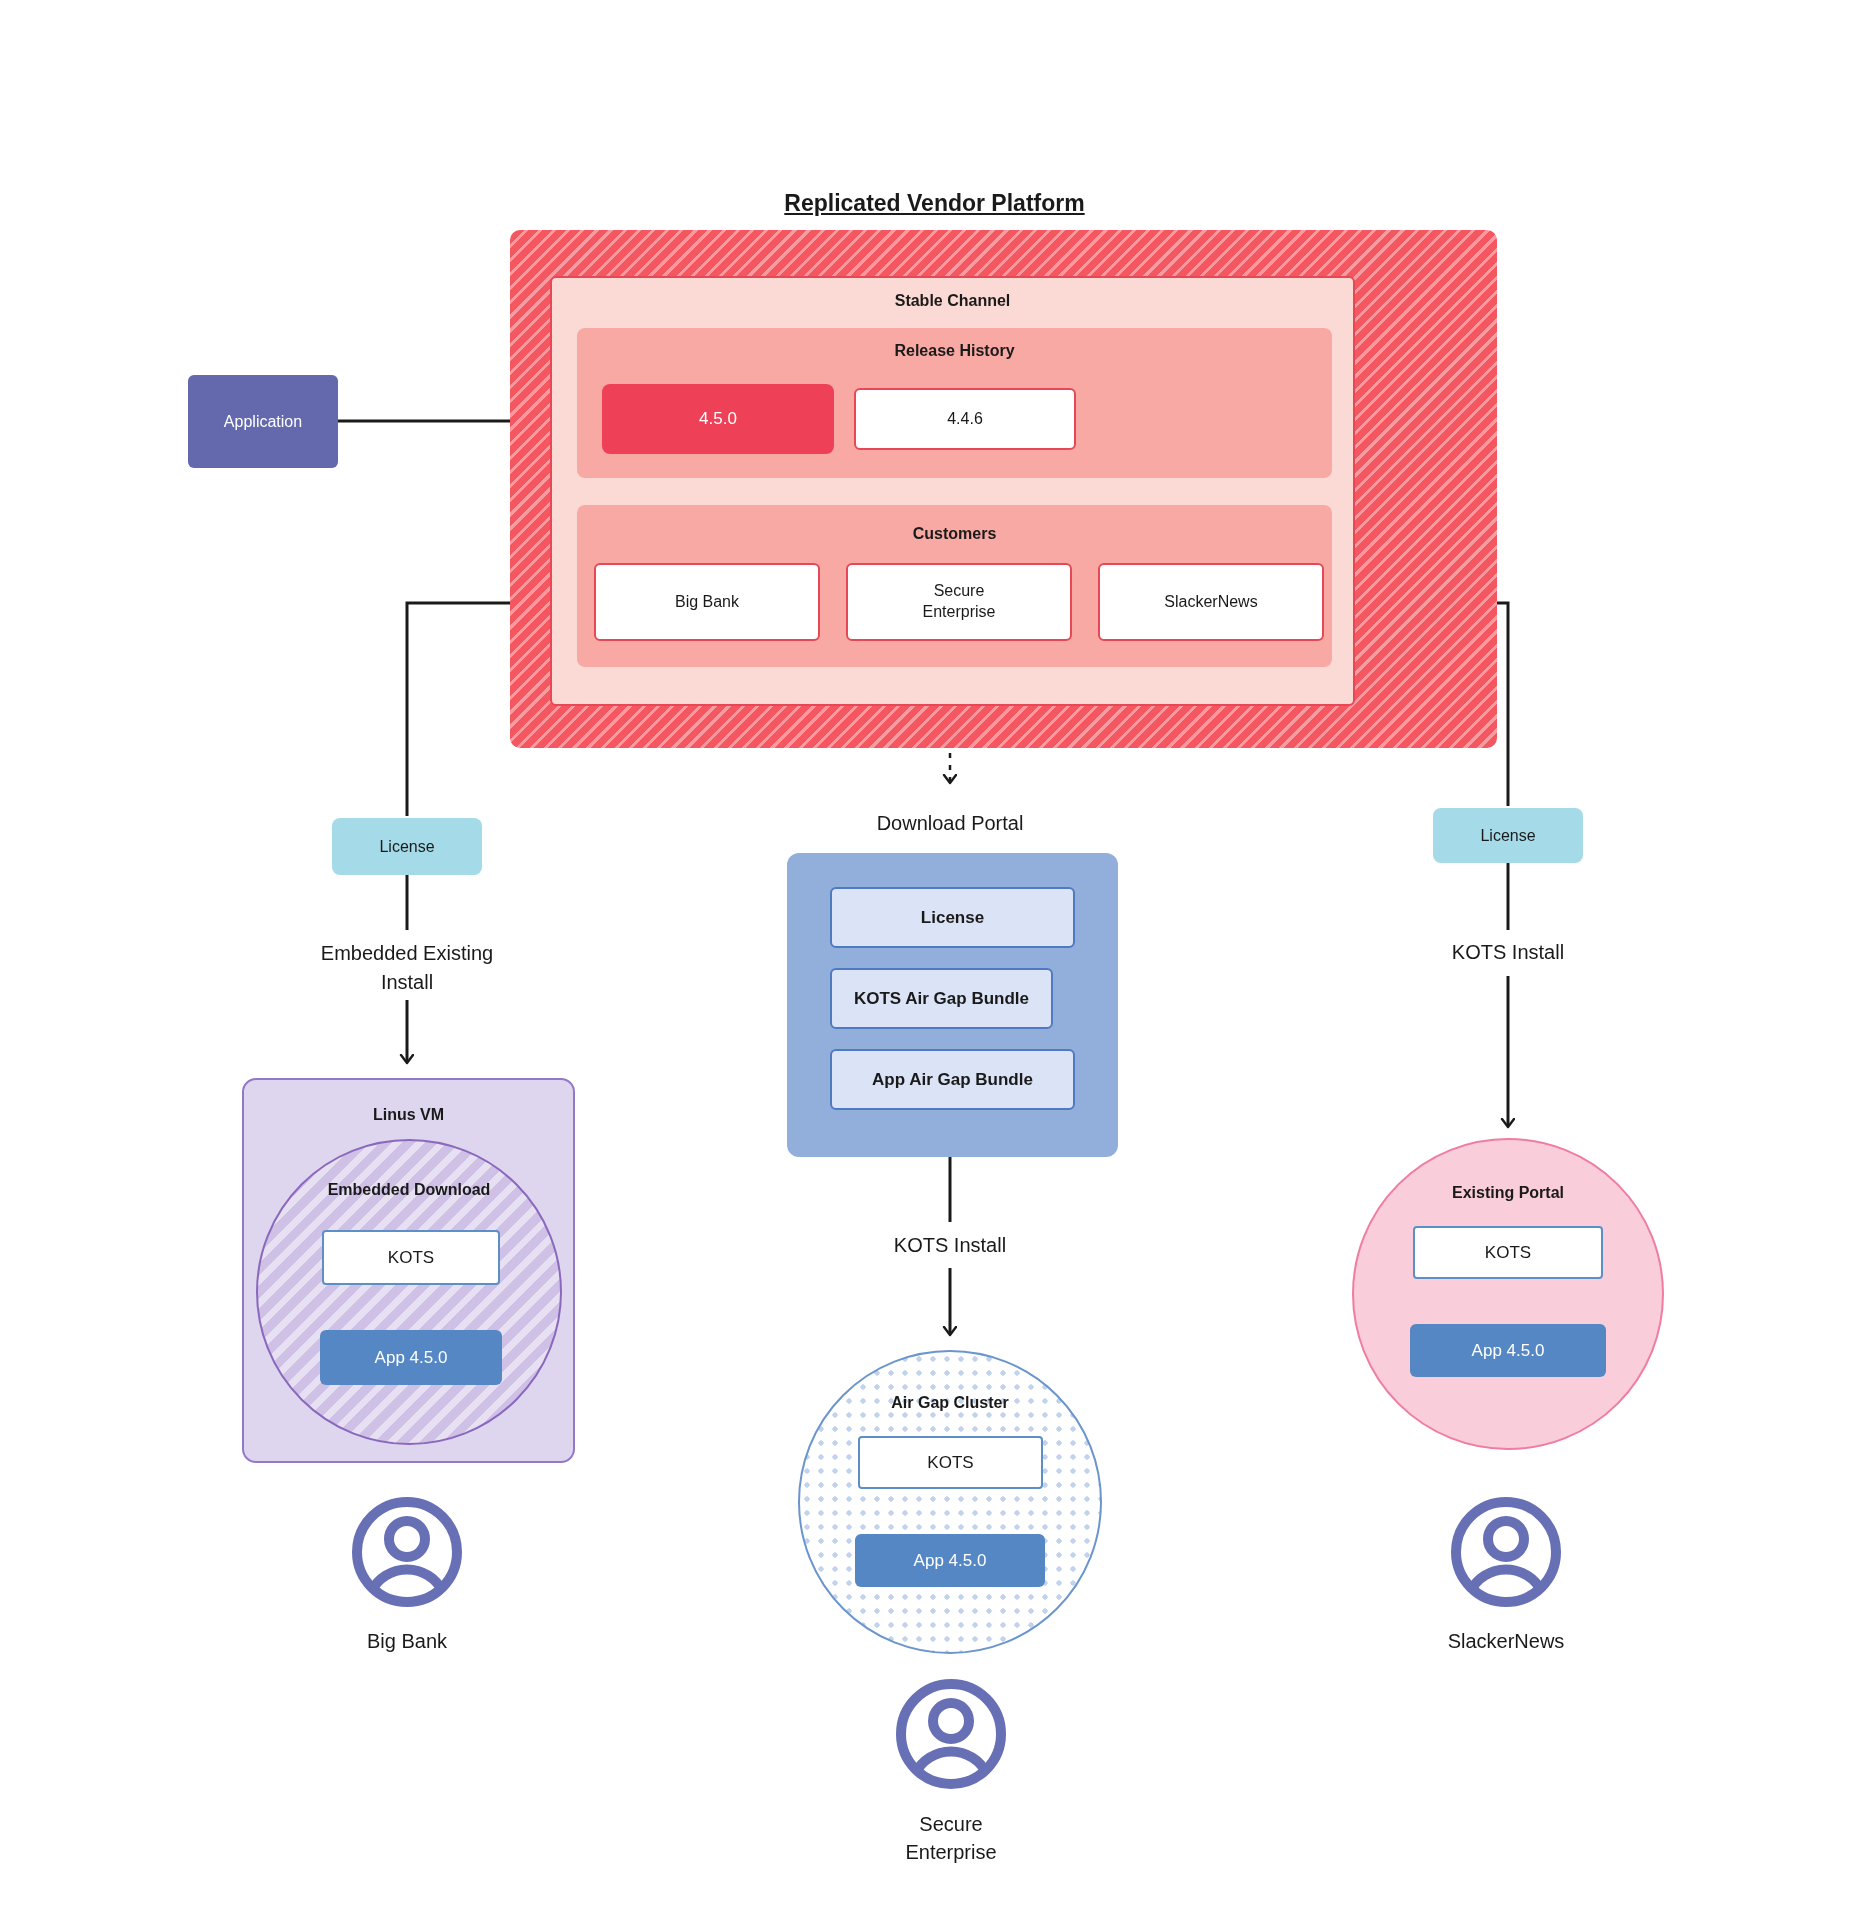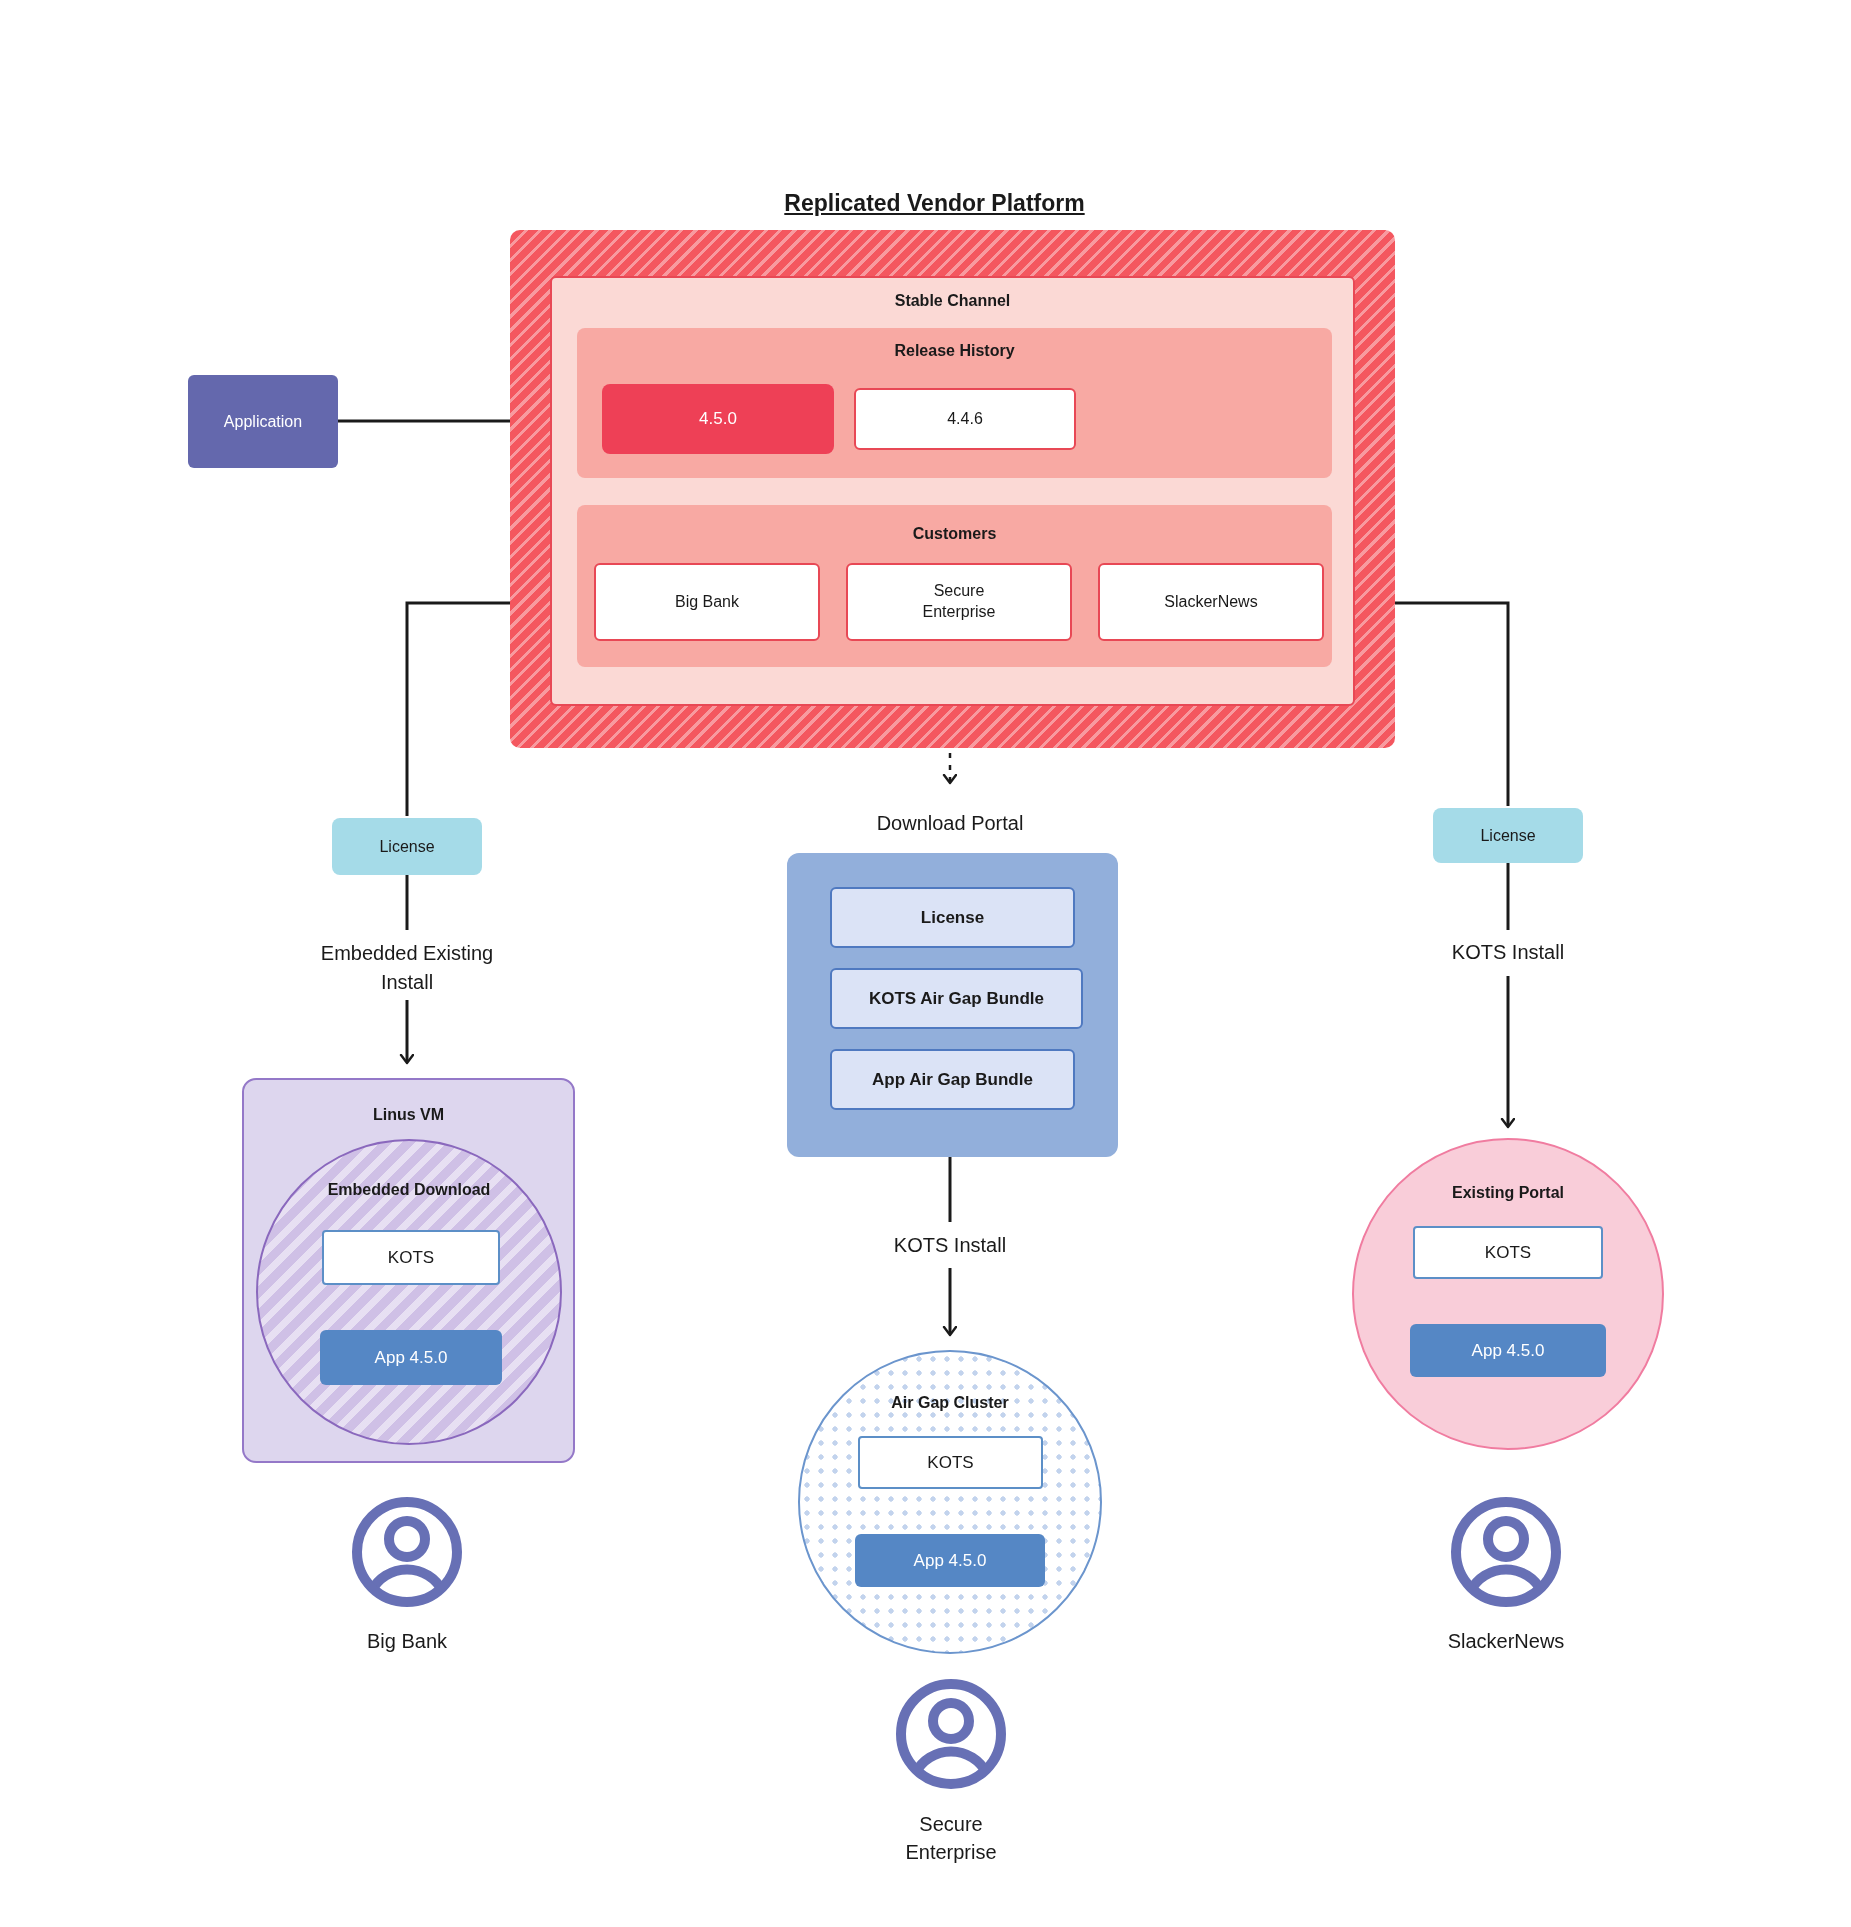--- a/index.html
+++ b/index.html
@@ -83,21 +83,21 @@
     <path d="M1508 863 V930" stroke="#1a1a1a" stroke-width="3" fill="none"></path>
     <path d="M1508 976 V1126" stroke="#1a1a1a" stroke-width="3" fill="none" marker-end="url(#chev)"></path>
 
     <path d="M409 1285 V1312" stroke="#1a1a1a" stroke-width="2.5" fill="none" stroke-dasharray="5 6" marker-end="url(#chev)"></path>
     <path d="M950 1491 V1518" stroke="#1a1a1a" stroke-width="2.5" fill="none" stroke-dasharray="5 6" marker-end="url(#chev)"></path>
     <path d="M1508 1281 V1308" stroke="#1a1a1a" stroke-width="2.5" fill="none" stroke-dasharray="5 6" marker-end="url(#chev)"></path>
   </svg>
 
   <div class="abs center-text diagram-title" style="left:492px;top:188px;width:885px;height:30px;text-decoration:underline;">Replicated Vendor Platform</div>
 
-  <div class="abs red-hatch" style="left:510px;top:230px;width:885px;height:518px;">
+  <div class="abs red-hatch" style="left:510px;top:230px;width:987px;height:518px;">
     <div class="abs stable-box" style="left:40px;top:46px;width:805px;height:430px;">
       <div class="abs center-text section-label" style="left:0;top:12px;width:100%;height:22px;">Stable Channel</div>
 
       <div class="abs salmon-box" style="left:25px;top:50px;width:755px;height:150px;">
         <div class="abs center-text section-label" style="left:0;top:12px;width:100%;height:22px;">Release History</div>
         <div class="abs center-text release-current" style="left:25px;top:56px;width:232px;height:70px;">4.5.0</div>
         <div class="abs center-text white-red-box" style="left:277px;top:60px;width:222px;height:62px;">4.4.6</div>
       </div>
 
       <div class="abs salmon-box" style="left:25px;top:227px;width:755px;height:162px;">
@@ -134,21 +134,21 @@
       <circle cx="60" cy="47" r="18" fill="#fff" stroke="#6770b5" stroke-width="10"></circle>
       <path d="M24 100 A40 40 0 0 1 96 100" fill="none" stroke="#6770b5" stroke-width="10" clip-path="url(#pc1)"></path>
     </svg>
   </div>
   <div class="abs center-text user-label" style="left:307px;top:1626px;width:200px;height:30px;">Big Bank</div>
 
   <div class="abs center-text flow-label" style="left:800px;top:808px;width:300px;height:30px;">Download Portal</div>
 
   <div class="abs portal-box" style="left:787px;top:853px;width:331px;height:304px;">
     <div class="abs center-text portal-item" style="left:43px;top:34px;width:245px;height:61px;">License</div>
-    <div class="abs center-text portal-item" style="left:43px;top:115px;width:253px;height:61px;">KOTS Air Gap Bundle</div>
+    <div class="abs center-text portal-item" style="left:43px;top:115px;width:223px;height:61px;">KOTS Air Gap Bundle</div>
     <div class="abs center-text portal-item" style="left:43px;top:196px;width:245px;height:61px;">App Air Gap Bundle</div>
   </div>
 
   <div class="abs center-text flow-label" style="left:850px;top:1230px;width:200px;height:30px;">KOTS Install</div>
 
   <div class="abs circle airgap-circle" style="left:798px;top:1350px;width:304px;height:304px;">
     <div class="abs center-text section-label" style="left:0;top:40px;width:100%;height:22px;">Air Gap Cluster</div>
   </div>
   <div class="abs center-text kots-box" style="left:858px;top:1436px;width:185px;height:53px;">KOTS</div>
   <div class="abs center-text app-box" style="left:855px;top:1534px;width:190px;height:53px;">App 4.5.0</div>

